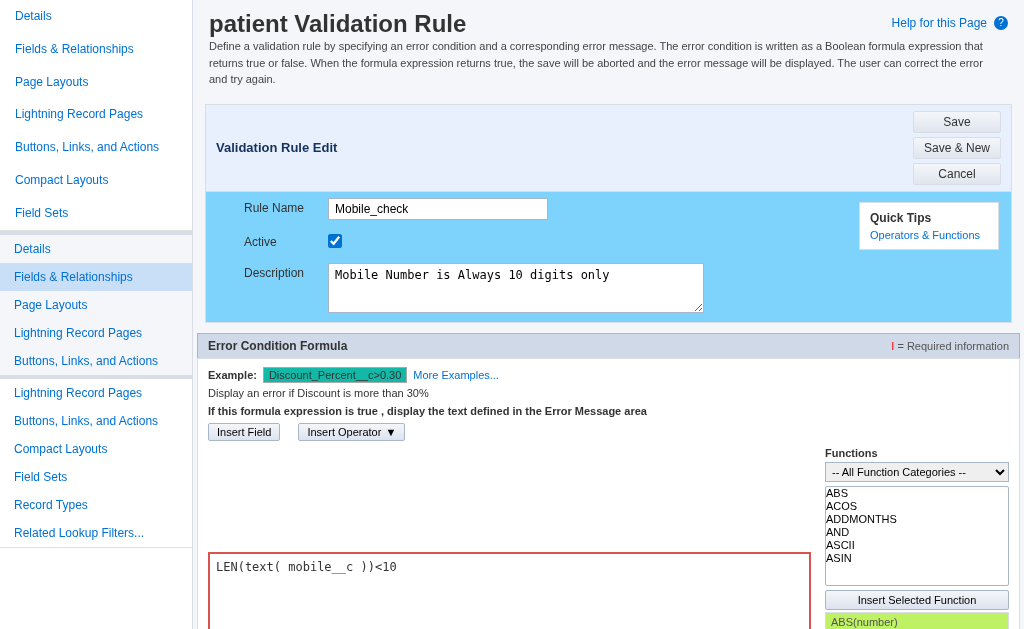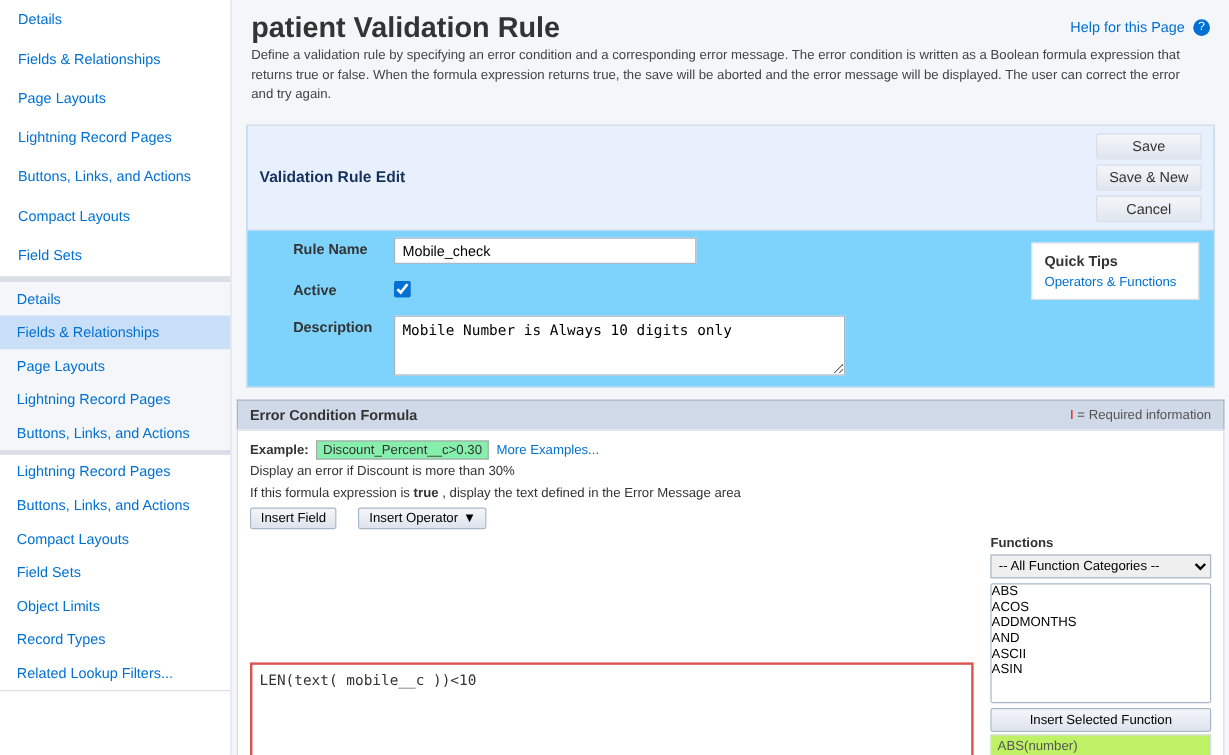--- a/index.html
+++ b/index.html
@@ -94,31 +94,31 @@
 
     .form-row {
       display: flex;
       align-items: flex-start;
       padding: 6px 12px;
     }
     .form-label {
       width: 110px;
       min-width: 110px;
       font-size: 12px;
-      font-weight: bold;
+      font-weight: normal;
       color: #333;
       padding-top: 3px;
       padding-left: 26px;
     }
     .form-value { flex: 1; }
     .form-input {
       border: 1px solid #a8b7c7;
       padding: 3px 6px;
       font-size: 12px;
-      width: 252px;
+      width: 220px;
       outline: none;
     }
     .form-checkbox {
       width: 14px;
       height: 14px;
       accent-color: #0070d2;
       margin-top: 2px;
     }
     .form-textarea {
       border: 1px solid #a8b7c7;
@@ -157,28 +157,28 @@
       font-weight: bold;
       display: flex;
       justify-content: space-between;
       align-items: center;
     }
     .required-note { font-size: 11px; font-weight: normal; color: #555; }
     .required-star { color: red; }
     .example-row { font-size: 11px; margin-bottom: 4px; display: flex; align-items: center; gap: 6px; }
     .example-label { font-weight: bold; }
     .example-value {
-      background: #86efac;
+      background: #14b8a6;
       border: 1px solid #aaa;
       padding: 1px 5px;
       font-size: 11px;
     }
     .more-examples { color: #0070d2; cursor: pointer; font-size: 11px; }
     .formula-note { font-size: 11px; margin-bottom: 6px; color: #333; }
-    .formula-note span { font-weight: normal; }
+    .formula-note span { font-weight: bold; }
 
     .formula-toolbar { display: flex; gap: 18px; margin-bottom: 6px; }
     .btn-small {
       padding: 2px 8px;
       font-size: 11px;
       border: 1px solid #a8b7c7;
       background: linear-gradient(to bottom, #f4f6f9, #dde3ee);
       cursor: pointer;
       border-radius: 2px;
     }
@@ -323,23 +323,20 @@
       <span>Lightning Record Pages</span>
     </div>
     <div class="sidebar-group-item">
       <span>Buttons, Links, and Actions</span>
     </div>
     <div class="sidebar-group-item">
       <span>Compact Layouts</span>
     </div>
     <div class="sidebar-group-item">
       <span>Field Sets</span>
-    </div>
-    <div class="sidebar-group-item">
-      <span>Object Limits</span>
     </div>
     <div class="sidebar-group-item">
       <span>Record Types</span>
     </div>
     <div class="sidebar-group-item">
       <span>Related Lookup Filters...</span>
     </div>
   </div>
 </div>
 

